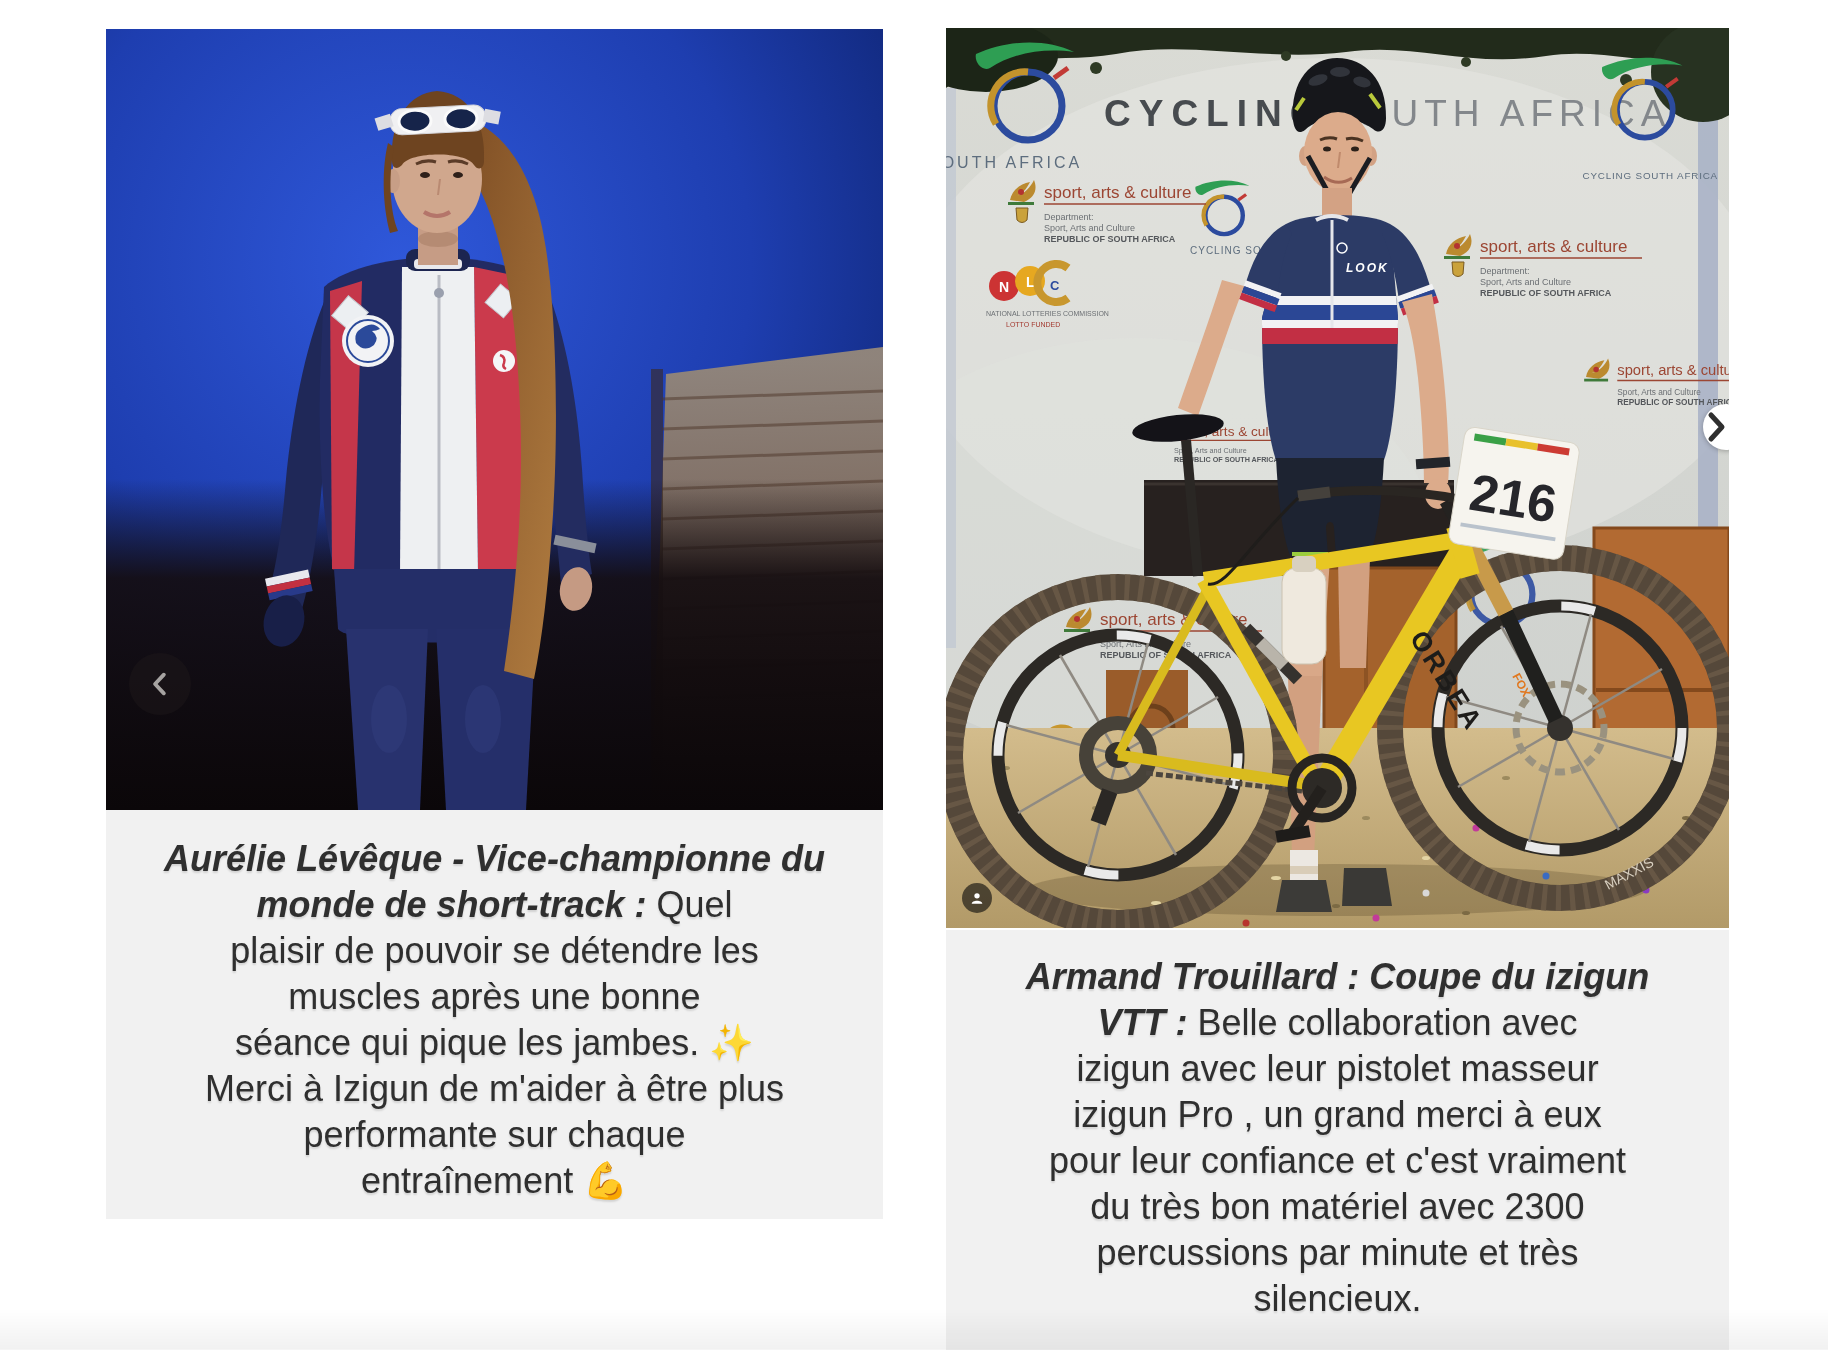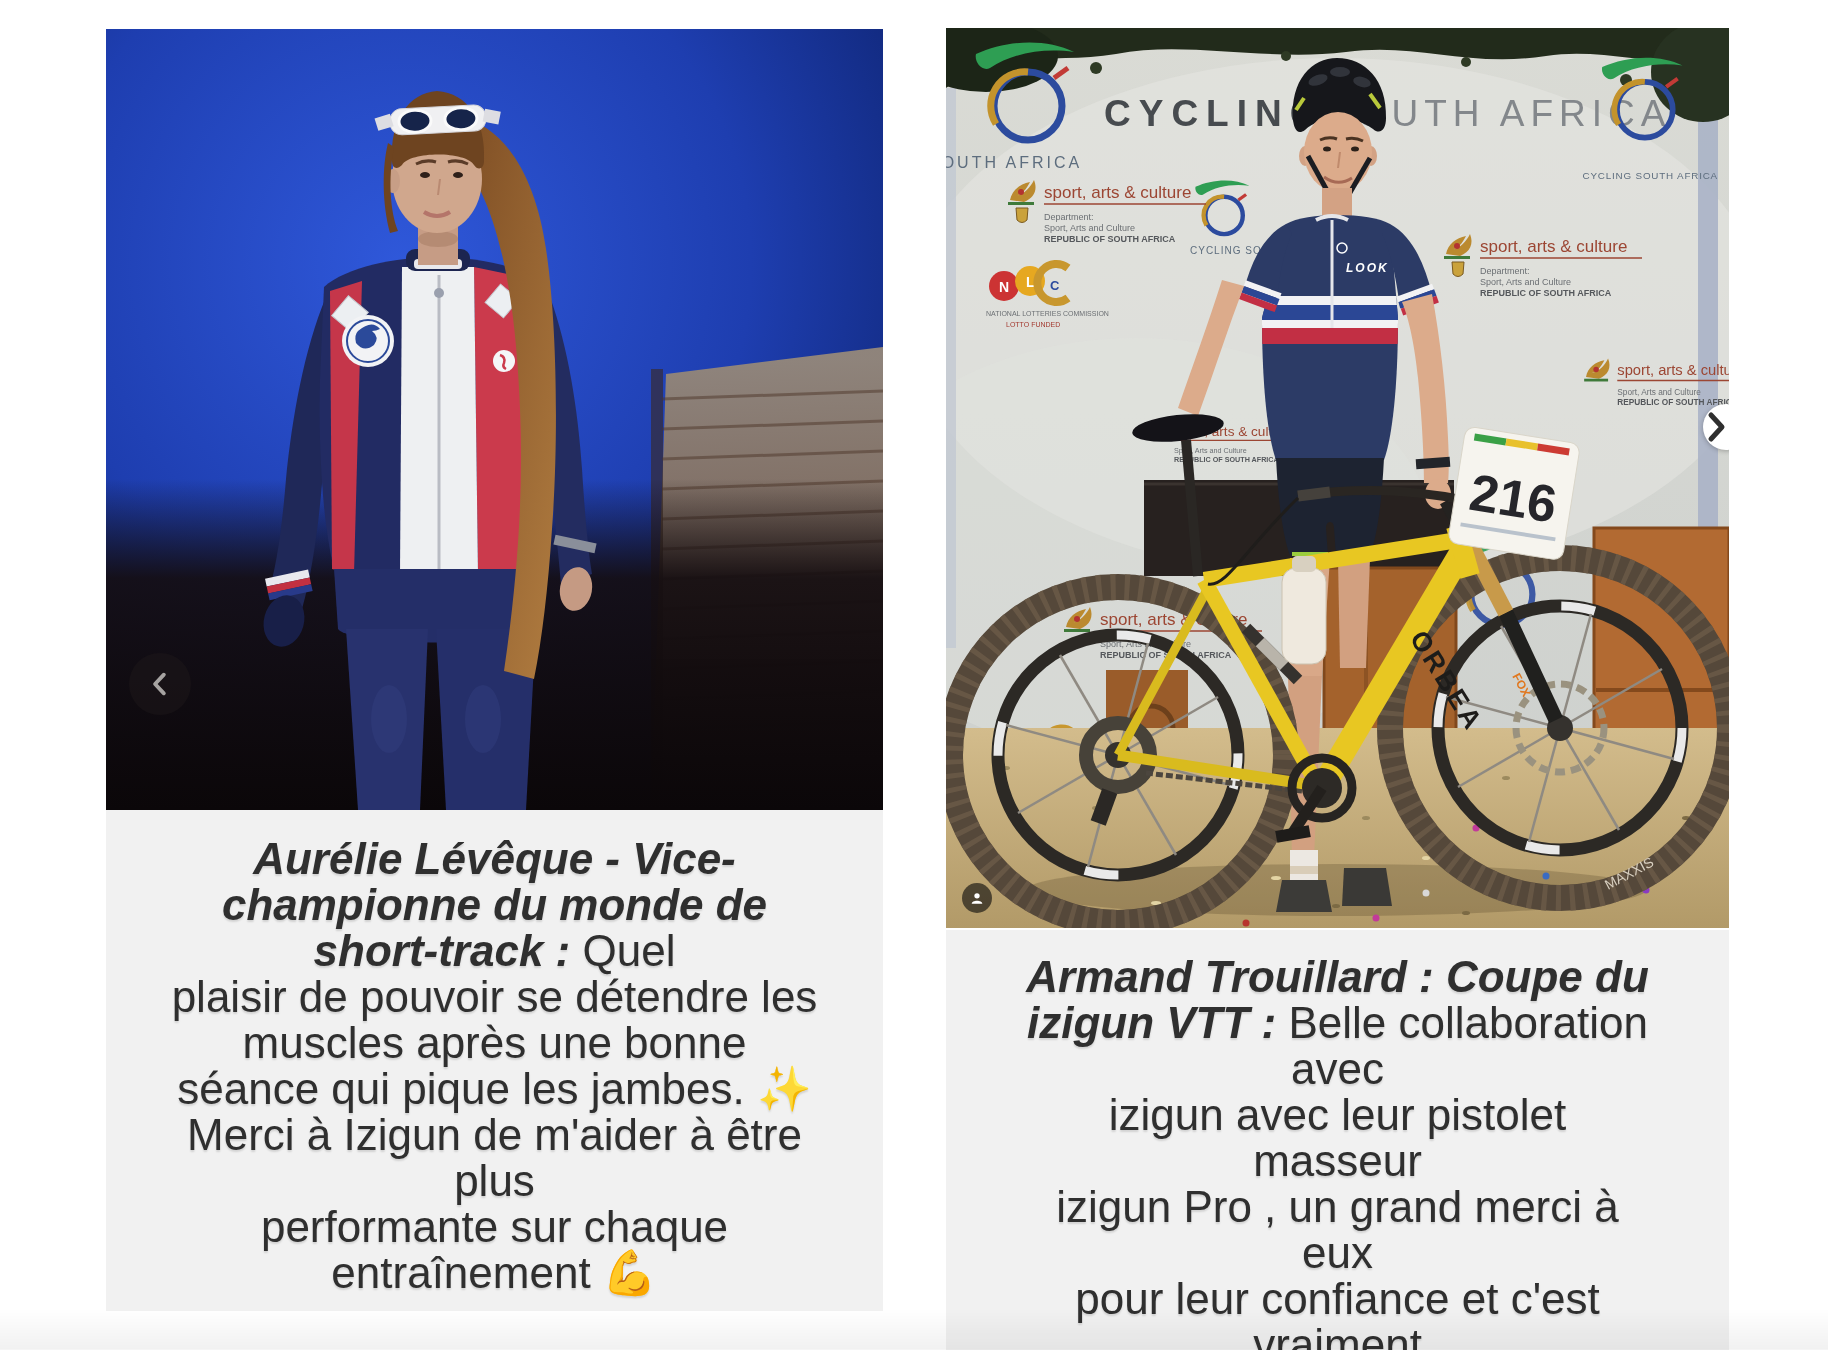--- a/index.html
+++ b/index.html
@@ -9,21 +9,21 @@
   }
   .slide{position:absolute;}
   .slide-aurelie{left:106px;top:29px;width:777px;}
   .slide-armand{left:946px;top:28px;width:783px;}
   .photo-wrap{position:relative;overflow:hidden;background:#dcdcd8;}
   .slide-aurelie .photo-wrap{height:781px;}
   .slide-armand .photo-wrap{height:900px;}
   .photo-wrap svg{display:block;}
   .caption{
     background:#f1f1f1;color:#2f2f2f;text-align:center;
-    font-size:44px;line-height:46px;white-space:pre-line;
+    font-size:36px;line-height:46px;white-space:pre-line;
     text-shadow:0 2px 2px rgba(0,0,0,0.13);
   }
   .slide-aurelie .caption{padding:26px 56px 15px;}
   .slide-armand .caption{padding:24px 76px 40px;margin-top:2px;min-height:368px;}
   .caption .name{font-weight:bold;font-style:italic;}
   .nav-btn{position:absolute;border-radius:50%;display:flex;align-items:center;justify-content:center;cursor:pointer;}
   .prev-btn{left:23px;top:624px;width:62px;height:62px;background:rgba(30,24,26,0.5);}
   .next-btn{right:-20px;top:376px;width:46px;height:46px;background:#ffffff;box-shadow:0 1px 5px rgba(0,0,0,0.28);}
   .tag-btn{position:absolute;left:16px;top:855px;width:30px;height:30px;border-radius:50%;
     background:rgba(12,12,12,0.62);display:flex;align-items:center;justify-content:center;cursor:pointer;}
@@ -493,18 +493,18 @@
     <div class="nav-btn next-btn">
       <svg width="46" height="46" viewBox="0 0 46 46">
         <path d="M8,11 L19,23 L8,35" stroke="#2f2f2f" stroke-width="5" fill="none" stroke-linecap="round" stroke-linejoin="round"></path>
       </svg>
     </div>
   </div>
   <div class="caption"><p style="margin:0"><span class="name">Armand Trouillard : Coupe du izigun VTT :</span><span> Belle collaboration avec
 izigun avec leur pistolet masseur
 izigun Pro , un grand merci à eux
 pour leur confiance et c'est vraiment
-du très bon matériel avec 4700
+du très bon matériel avec 2300
 percussions par minute et très
 silencieux.</span></p></div>
 </div>
 
 <div class="bottom-fade"></div>
 
 </body></html>

